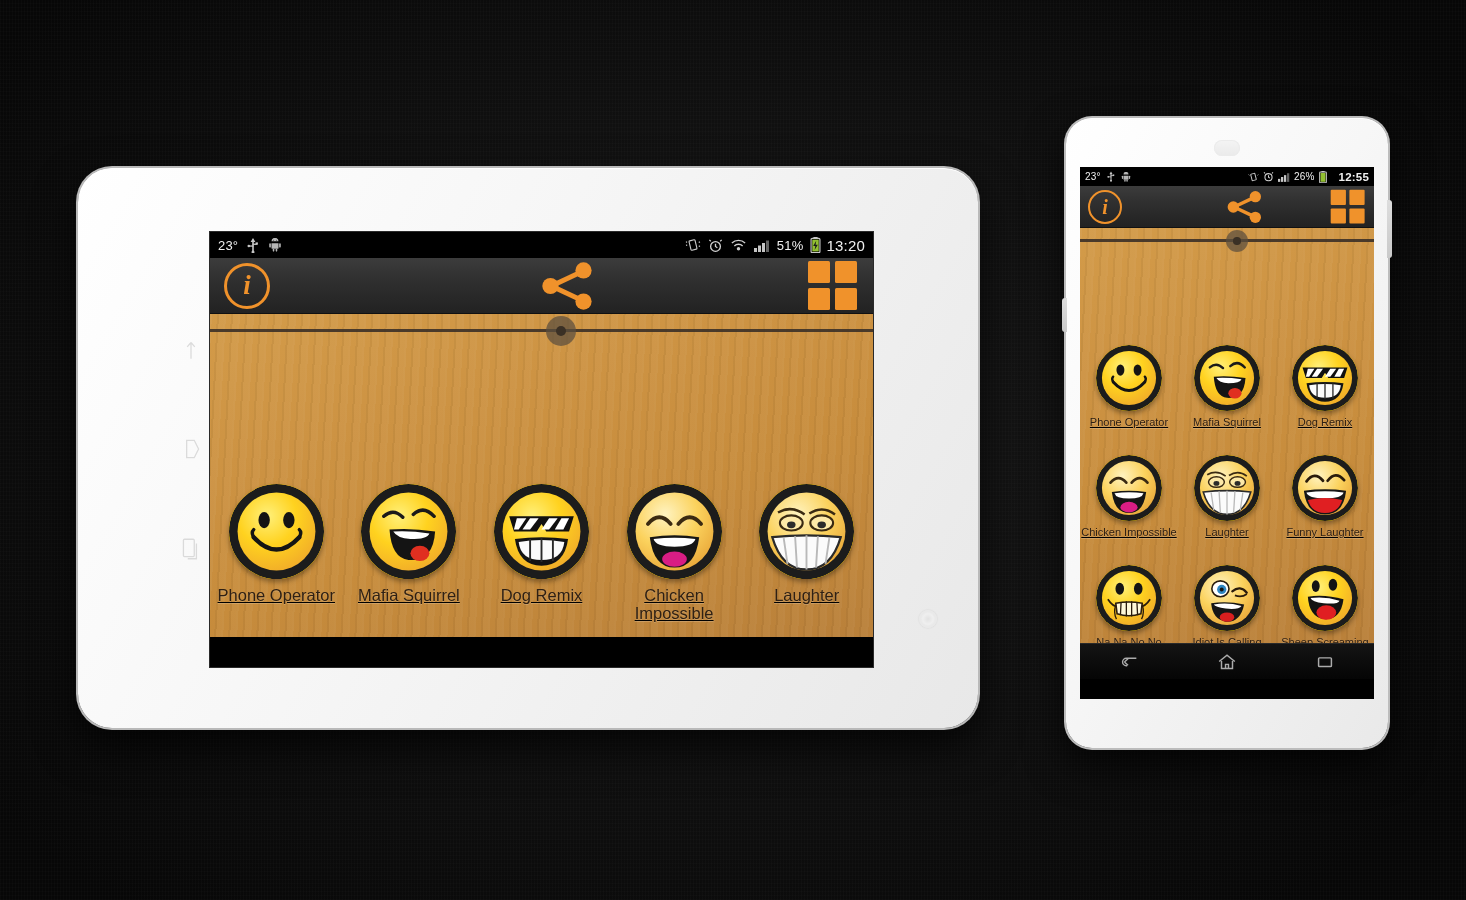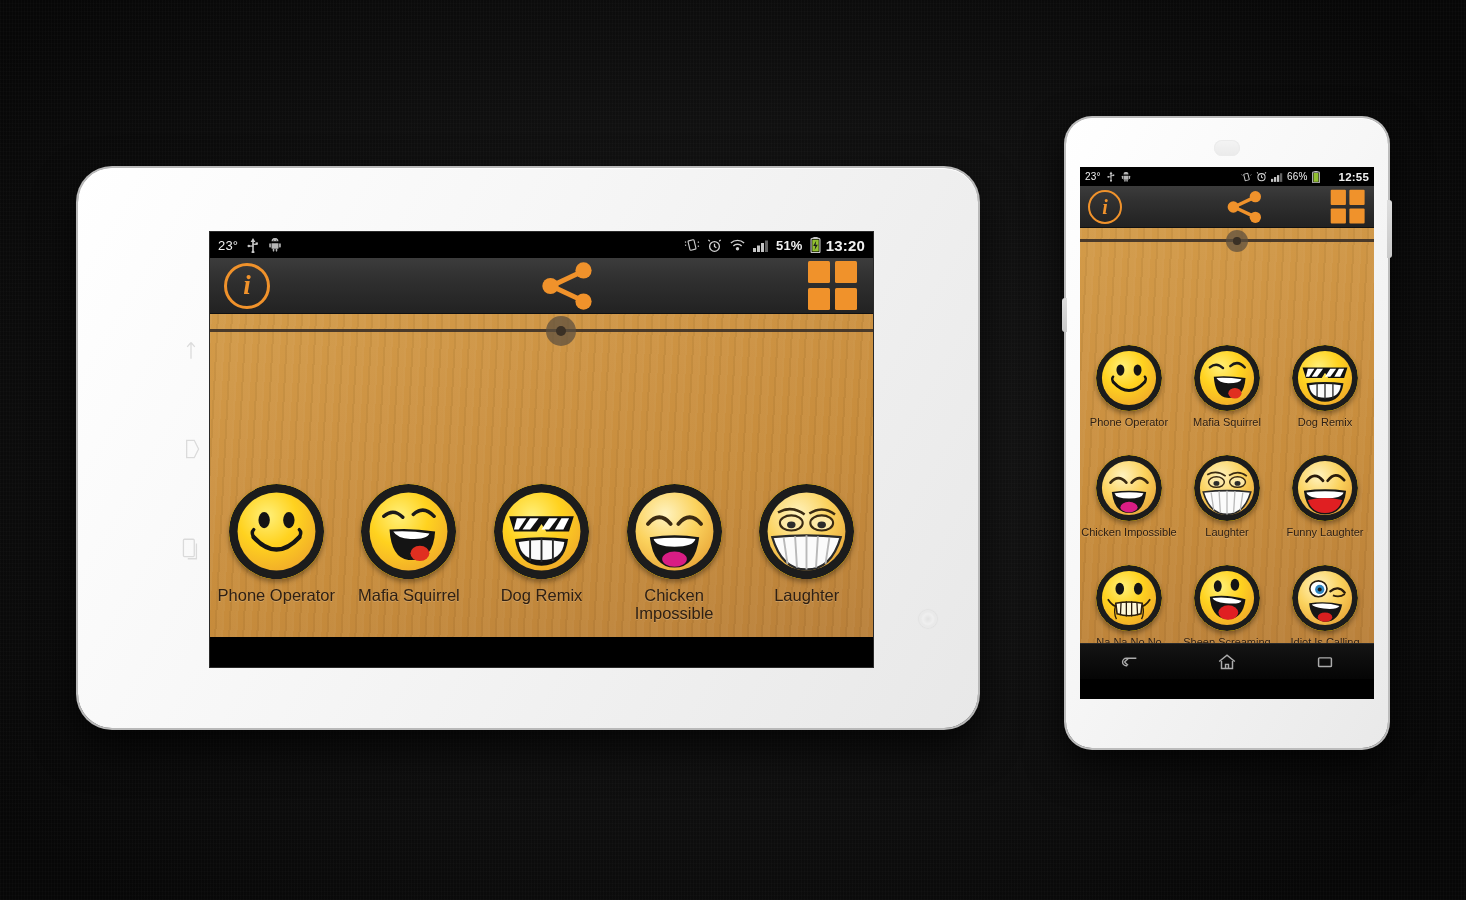--- a/index.html
+++ b/index.html
@@ -166,20 +166,21 @@
     width: 100%;
     background:
       repeating-linear-gradient(93deg,
         rgba(255,255,255,0.045) 0px, rgba(255,255,255,0.045) 2px,
         rgba(0,0,0,0.00) 2px, rgba(0,0,0,0.00) 7px,
         rgba(0,0,0,0.045) 7px, rgba(0,0,0,0.045) 9px,
         rgba(255,255,255,0.03) 9px, rgba(255,255,255,0.03) 14px),
       linear-gradient(165deg, #d39b49 0%, #cd9343 30%, #c78c3c 60%, #b9803a 100%);
     display: grid;
     overflow: hidden;
+    text-decoration: underline;
   }
   .grid-cell {
     display: flex;
     flex-direction: column;
     align-items: center;
   }
   .cell-label {
     color: #2f2013;
     text-align: center;
     line-height: 1.12;
@@ -203,21 +204,21 @@
     justify-content: space-around;
     background: linear-gradient(180deg, #141414, #050505);
     border-top: 1px solid #2a2a2a;
     width: 100%;
   }
   .navbar svg { display: block; opacity: .82; }
 
   
   #tablet-screen .statusbar { height: 26px; padding: 0 8px; font-size: 13px; }
   #tablet-screen .sb-left > * { margin-right: 9px; }
-  #tablet-screen .sb-right > * { margin-left: 7px; font-weight: bold; }
+  #tablet-screen .sb-right > * { margin-left: 7px; }
   #tablet-screen .appbar { height: 56px; padding: 0 14px; }
   #tablet-screen .ab-info { width: 46px; height: 46px; border-width: 3px; font-size: 27px; }
   #tablet-screen .seekwrap { height: 30px; }
   #tablet-screen .seekline { top: 13px; }
   #tablet-screen .seekthumb { width: 30px; height: 30px; left: 336px; top: 0; }
   #tablet-screen .woodgrid {
     grid-template-columns: repeat(5, 1fr);
     grid-auto-rows: 160px;
     height: 323px;
     padding-top: 2px;
@@ -564,29 +565,29 @@
             </svg>
           </span>
           <span class="sb-ico">
             <svg width="12" height="10" viewBox="0 0 16 13" fill="#d6d6d6">
               <rect x="0" y="9" width="3" height="4"></rect>
               <rect x="4" y="6.5" width="3" height="6.5"></rect>
               <rect x="8" y="4" width="3" height="9"></rect>
               <rect x="12" y="1.5" width="3" height="11.5" fill="#6b6b6b"></rect>
             </svg>
           </span>
-          <span class="sb-text">66%</span>
+          <span class="sb-text">26%</span>
           <span class="sb-ico">
             <svg width="8" height="12" viewBox="0 0 12 18">
               <rect x="3.6" y="0" width="4.8" height="1.8" fill="#d9d9d9"></rect>
               <rect x="1" y="1.6" width="10" height="16" rx="1.2" fill="none" stroke="#d9d9d9" stroke-width="1.6"></rect>
               <rect x="2.4" y="3" width="7.2" height="13.2" fill="#9fd036"></rect>
             </svg>
           </span>
-          <span class="sb-text" style="font-size:11.5px;margin-left:19px;font-weight:bold;">12:55</span>
+          <span class="sb-text" style="font-size:11.5px;margin-left:12px;font-weight:bold;">12:55</span>
         </div>
       </div>
 
       <div class="appbar">
         <div class="ab-info">
           <span>i</span>
         </div>
         <div style="flex:1"></div>
         <div class="ab-share" style="margin-right:66px;">
           <svg width="38" height="32" viewBox="0 0 30 26">
@@ -811,58 +812,58 @@
        <stop offset="48%" stop-color="#ffd21f"></stop>
        <stop offset="100%" stop-color="#f0a92a"></stop>
      </radialGradient>
      <radialGradient id="gp" cx="38%" cy="28%" r="80%">
        <stop offset="0%" stop-color="#fff3c0"></stop>
        <stop offset="52%" stop-color="#fbd25d"></stop>
        <stop offset="100%" stop-color="#e8a537"></stop>
      </radialGradient>
    </defs>
                 <circle cx="50" cy="50" r="50" fill="#1c1c1c"></circle>
-      <circle cx="50" cy="50" r="41" fill="url(#gf)"></circle>
-        <ellipse cx="36" cy="32" rx="6" ry="9" fill="#141414"></ellipse>
-        <ellipse cx="62" cy="30" rx="6.5" ry="9" fill="#141414"></ellipse>
-        <path d="M24 48 Q50 44 78 52 Q74 84 48 82 Q26 78 24 48 Z" fill="#141414"></path>
-        <path d="M28 50 Q50 47 72 54 Q70 60 48 58 Q30 56 28 50 Z" fill="#ffffff"></path>
-        <ellipse cx="52" cy="72" rx="15" ry="11" fill="#e01f22"></ellipse>
-      </svg>
-            </div>
-            <div class="cell-label">Sheep Screaming</div>
-          </div>
-          <div class="grid-cell">
-            <div class="face">
-              <svg viewBox="0 0 100 100">
-                <defs>
-     <radialGradient id="gf" cx="38%" cy="30%" r="78%">
-       <stop offset="0%" stop-color="#fff07a"></stop>
-       <stop offset="48%" stop-color="#ffd21f"></stop>
-       <stop offset="100%" stop-color="#f0a92a"></stop>
-     </radialGradient>
-     <radialGradient id="gp" cx="38%" cy="28%" r="80%">
-       <stop offset="0%" stop-color="#fff3c0"></stop>
-       <stop offset="52%" stop-color="#fbd25d"></stop>
-       <stop offset="100%" stop-color="#e8a537"></stop>
-     </radialGradient>
-   </defs>
-                <circle cx="50" cy="50" r="50" fill="#1c1c1c"></circle>
       <circle cx="50" cy="50" r="41" fill="url(#gp)"></circle>
         <ellipse cx="40" cy="36" rx="13" ry="12" fill="#ffffff" stroke="#2a1c0c" stroke-width="2.4"></ellipse>
         <circle cx="42" cy="37" r="7" fill="#2e86c1"></circle>
         <circle cx="42" cy="37" r="3" fill="#141414"></circle>
         <path d="M58 40 q12 -10 22 2" fill="none" stroke="#2a1c0c" stroke-width="3.4" stroke-linecap="round"></path>
         <path d="M62 46 q10 4 18 -2" fill="none" stroke="#2a1c0c" stroke-width="2.6"></path>
         <path d="M26 58 Q50 54 76 60 Q70 88 48 86 Q28 82 26 58 Z" fill="#161616"></path>
         <path d="M30 60 Q50 56 72 62 Q68 68 48 66 Q32 64 30 60 Z" fill="#ffffff"></path>
         <ellipse cx="50" cy="79" rx="11" ry="7" fill="#d81f1f"></ellipse>
       </svg>
             </div>
             <div class="cell-label">Idiot Is Calling</div>
+          </div>
+          <div class="grid-cell">
+            <div class="face">
+              <svg viewBox="0 0 100 100">
+                <defs>
+     <radialGradient id="gf" cx="38%" cy="30%" r="78%">
+       <stop offset="0%" stop-color="#fff07a"></stop>
+       <stop offset="48%" stop-color="#ffd21f"></stop>
+       <stop offset="100%" stop-color="#f0a92a"></stop>
+     </radialGradient>
+     <radialGradient id="gp" cx="38%" cy="28%" r="80%">
+       <stop offset="0%" stop-color="#fff3c0"></stop>
+       <stop offset="52%" stop-color="#fbd25d"></stop>
+       <stop offset="100%" stop-color="#e8a537"></stop>
+     </radialGradient>
+   </defs>
+                <circle cx="50" cy="50" r="50" fill="#1c1c1c"></circle>
+      <circle cx="50" cy="50" r="41" fill="url(#gf)"></circle>
+        <ellipse cx="36" cy="32" rx="6" ry="9" fill="#141414"></ellipse>
+        <ellipse cx="62" cy="30" rx="6.5" ry="9" fill="#141414"></ellipse>
+        <path d="M24 48 Q50 44 78 52 Q74 84 48 82 Q26 78 24 48 Z" fill="#141414"></path>
+        <path d="M28 50 Q50 47 72 54 Q70 60 48 58 Q30 56 28 50 Z" fill="#ffffff"></path>
+        <ellipse cx="52" cy="72" rx="15" ry="11" fill="#e01f22"></ellipse>
+      </svg>
+            </div>
+            <div class="cell-label">Sheep Screaming</div>
           </div>
         </div>
 
       <div class="navbar">
         <span>
           <svg width="22" height="22" viewBox="0 0 24 24" fill="none" stroke="#cfcfcf" stroke-width="1.6">
             <path d="M20 8 H9 a4 4 0 0 0 0 8 h1"></path>
             <path d="M7 12 L11 8.5 M7 12 L11 15.5"></path>
           </svg>
         </span>

